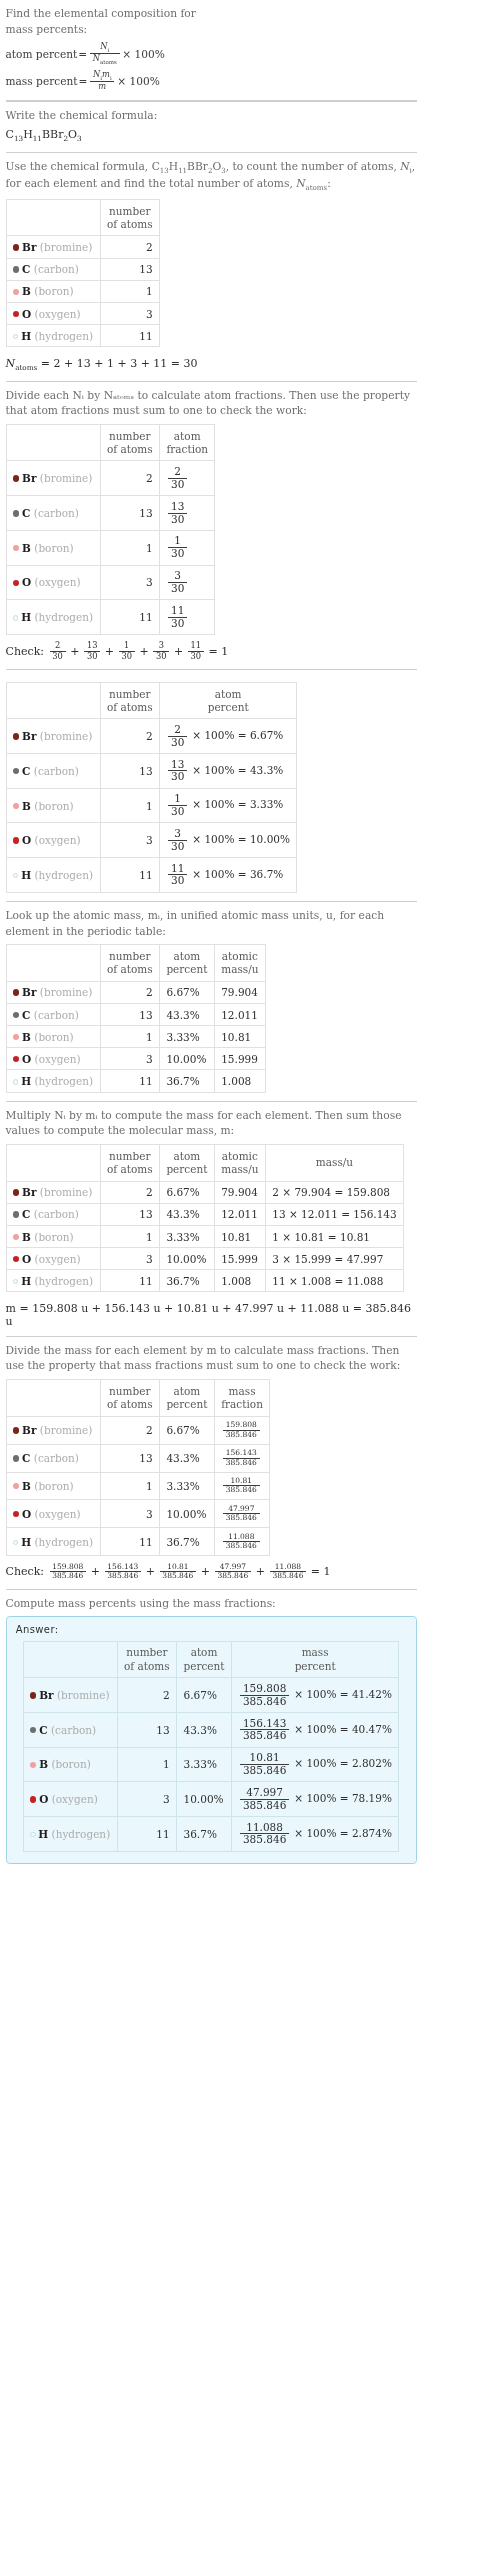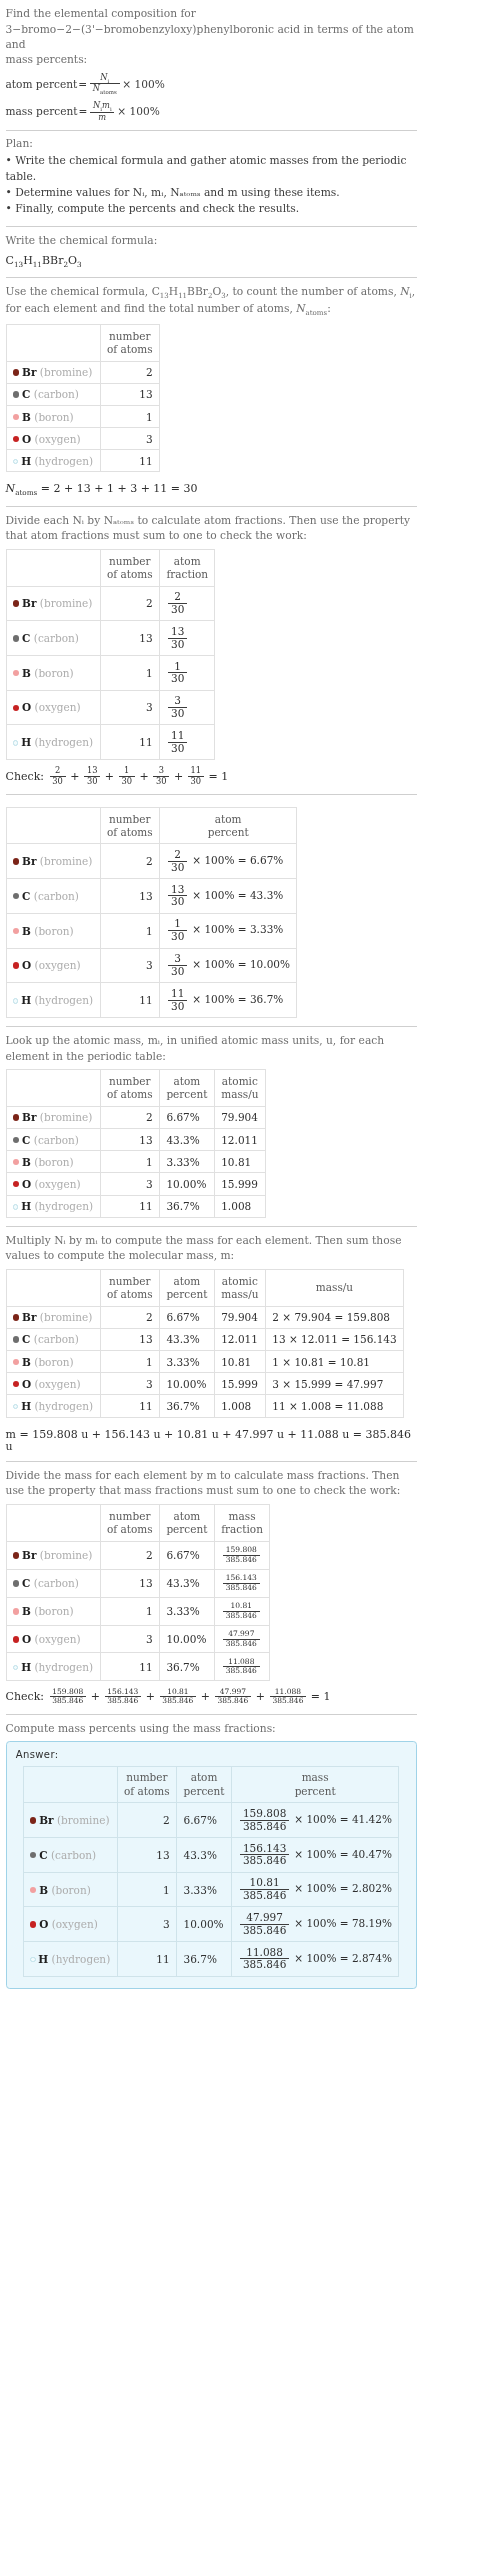--- a/index.html
+++ b/index.html
@@ -71,21 +71,20 @@
   .answer-box table.t td, .answer-box table.t th { border-color: #cfe3ea; }
 </style>
 </head>
 <body>
 
 <div class="page">
 
   <div class="step">
     <div class="prompt">
       <div>Find the elemental composition for</div>
-      <div>3−bromo−2−(3'−bromobenzyloxy)phenylboronic acid in terms of the atom and</div>
       <div>mass percents:</div>
     </div>
 
     <div class="eqline">
       <span>atom percent</span>
       <span>=</span>
       <span class="frac sm">
         <span class="num"><i class="v">N</i><sub>i</sub></span>
         <span class="den"><i class="v">N</i><sub>atoms</sub></span>
       </span>
@@ -98,28 +97,20 @@
       <span class="frac sm">
         <span class="num"><i class="v">N</i><sub>i</sub><i class="v">m</i><sub>i</sub></span>
         <span class="den"><i class="v">m</i></span>
       </span>
       <span>× 100%</span>
     </div>
   </div>
 
   <div class="rule"></div>
 
-  <div class="step">
-    <div class="plan-label">Plan:</div>
-    <ul class="bullets">
-      <li>Write the chemical formula and gather atomic masses from the periodic table.</li>
-      <li>Determine values for Nᵢ, mᵢ, Nₐₜₒₘₛ and m using these items.</li>
-      <li>Finally, compute the percents and check the results.</li>
-    </ul>
-  </div>
 
   <div class="rule"></div>
 
   <div class="step">
     <div class="prompt">Write the chemical formula:</div>
     <div class="eq" style="margin-top:6.4px">
       C<sub>13</sub>H<sub>11</sub>BBr<sub>2</sub>O<sub>3</sub>
     </div>
   </div>
 

